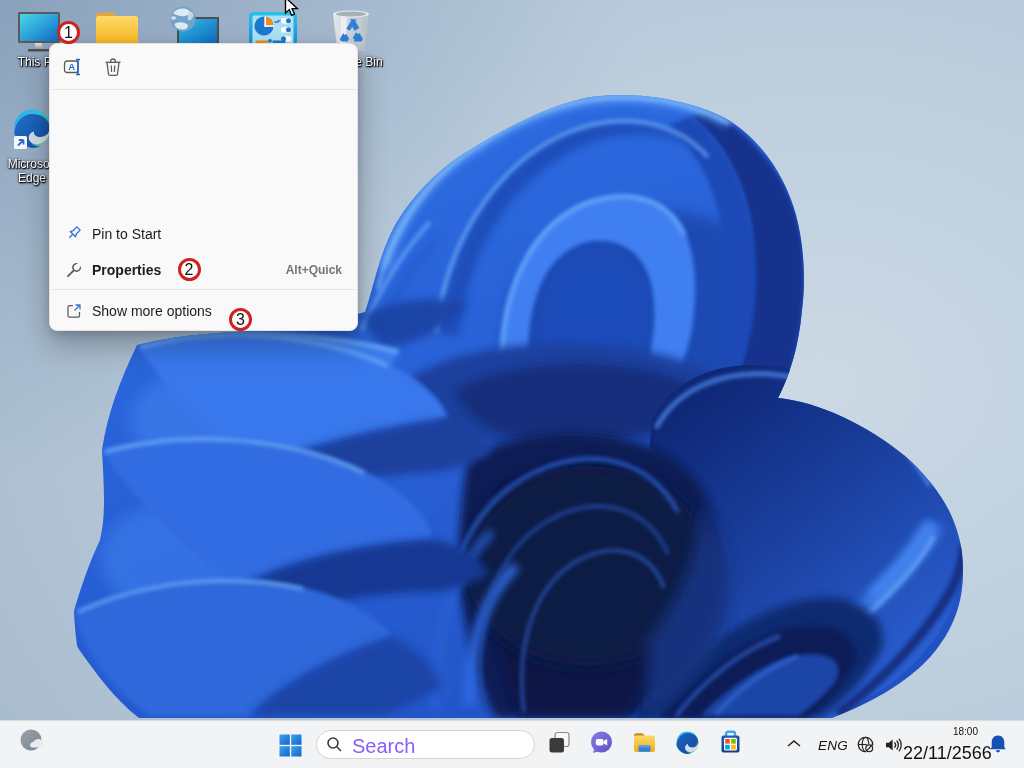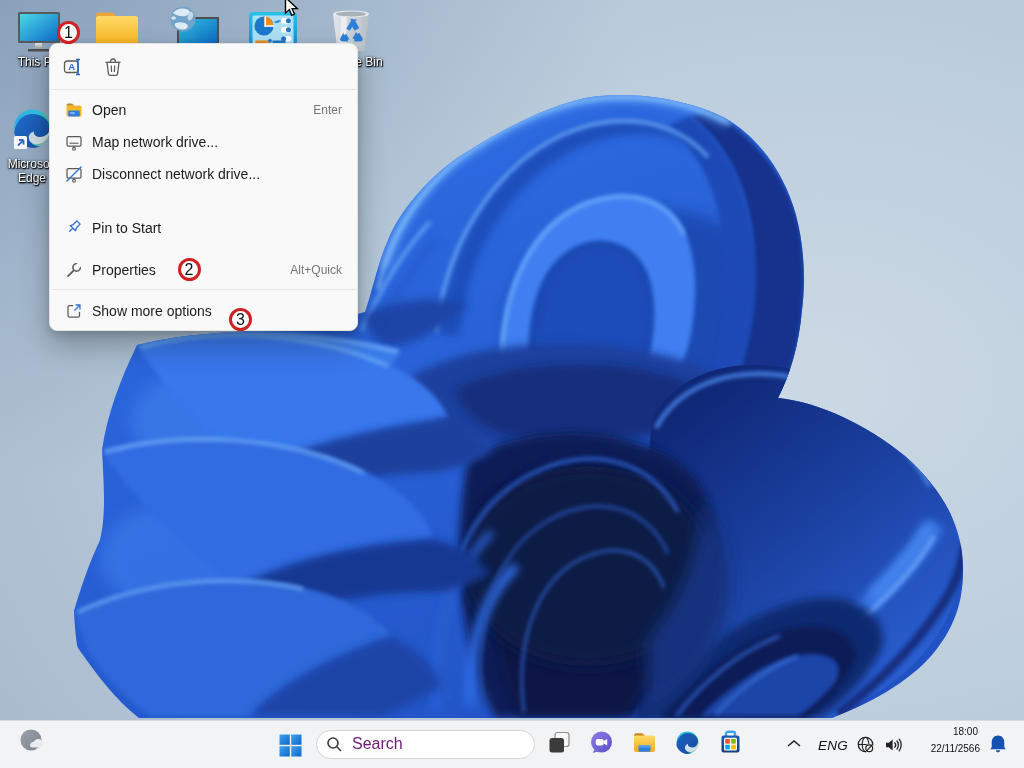--- a/index.html
+++ b/index.html
@@ -319,59 +319,30 @@
   </svg>
   <svg class="abs" style="left:53px;top:13px;" width="20" height="20" viewBox="0 0 20 20">
     <path d="M4,5.5 L5.5,17 C5.6,17.8 6.2,18.3 7,18.3 L13,18.3 C13.8,18.3 14.4,17.8 14.5,17 L16,5.5" fill="none" stroke="#5a5a5a" stroke-width="1.3"></path>
     <line x1="2.5" y1="5.3" x2="17.5" y2="5.3" stroke="#5a5a5a" stroke-width="1.3"></line>
     <path d="M7.5,5 C7.5,3 8.5,2 10,2 C11.5,2 12.5,3 12.5,5" fill="none" stroke="#5a5a5a" stroke-width="1.3"></path>
     <line x1="8.3" y1="8.5" x2="8.6" y2="15" stroke="#5a5a5a" stroke-width="1.2"></line>
     <line x1="11.7" y1="8.5" x2="11.4" y2="15" stroke="#5a5a5a" stroke-width="1.2"></line>
   </svg>
   <div class="msep" style="top:45px;"></div>
 
-  <div class="mrow" style="top:50px;">
-    <svg class="mico" viewBox="0 0 18 18">
-      <path d="M1.5,4.5 C1.5,3.4 2.3,2.6 3.4,2.6 L6.5,2.6 C7.2,2.6 7.7,2.9 8.2,3.5 L9.2,4.7 L1.5,4.7 Z" fill="#c08a2a"></path>
-      <rect x="1.5" y="4.7" width="15" height="10.8" rx="1.6" fill="#f7b922"></rect>
-      <rect x="3.2" y="9.5" width="11.6" height="6" rx="1.2" fill="#2f7fe0"></rect>
-      <rect x="5" y="11.2" width="5" height="1.6" rx="0.8" fill="#9cc6ee"></rect>
-      <path d="M1.5,6.5 L16.5,6.5 L16.5,5.6 C16.5,5 16,4.7 15.5,4.7 L9.2,4.7 L8,6 Z" fill="#e8a93c" opacity="0.6"></path>
-    </svg>
-    <span class="mtext">Open</span>
-      <span class="mshort">Enter</span>
-  </div>
-  <div class="mrow" style="top:82px;">
-    <svg class="mico" viewBox="0 0 18 18">
-      <rect x="2" y="3.5" width="14" height="9.5" rx="1.6" fill="none" stroke="#5a5a5a" stroke-width="1.25"></rect>
-      <line x1="9" y1="13" x2="9" y2="14.6" stroke="#5a5a5a" stroke-width="1.2"></line>
-      <circle cx="9" cy="15.8" r="1.4" fill="none" stroke="#5a5a5a" stroke-width="1.1"></circle>
-      <line x1="4.5" y1="10.2" x2="13.5" y2="10.2" stroke="#5a5a5a" stroke-width="1.1"></line>
-    </svg>
-    <span class="mtext">Map network drive...</span>
-  </div>
-  <div class="mrow" style="top:114px;">
-    <svg class="mico" viewBox="0 0 18 18">
-      <rect x="2" y="3.5" width="14" height="9.5" rx="1.6" fill="none" stroke="#5a5a5a" stroke-width="1.25"></rect>
-      <line x1="9" y1="13" x2="9" y2="14.6" stroke="#5a5a5a" stroke-width="1.2"></line>
-      <circle cx="9" cy="15.8" r="1.4" fill="none" stroke="#5a5a5a" stroke-width="1.1"></circle>
-      <line x1="1.5" y1="16.5" x2="16.5" y2="1.5" stroke="#3677d0" stroke-width="1.5"></line>
-    </svg>
-    <span class="mtext">Disconnect network drive...</span>
-  </div>
-  <div class="mrow" style="top:168px;">
+  <div class="mrow" style="top:174px;">
     <svg class="mico" viewBox="0 0 18 18">
       <g transform="rotate(45 9 8)" fill="none" stroke="#2f6fd8" stroke-width="1.3" stroke-linejoin="round">
         <path d="M6.7,1.6 L11.3,1.6 L11.3,6.8 L12.7,9.6 L5.3,9.6 L6.7,6.8 Z"></path>
         <line x1="9" y1="9.6" x2="9" y2="14.6"></line>
       </g>
     </svg>
     <span class="mtext">Pin to Start</span>
   </div>
-  <div class="mrow" style="top:210px;">
+  <div class="mrow" style="top:210px;font-weight:bold;">
     <svg class="mico" viewBox="0 0 18 18">
       <line x1="3" y1="15.2" x2="8.8" y2="9.4" stroke="#5a5a5a" stroke-width="1.8" stroke-linecap="round"></line>
       <circle cx="11.6" cy="6.4" r="3.7" fill="none" stroke="#5a5a5a" stroke-width="1.6"></circle>
       <line x1="12.4" y1="5.6" x2="17.2" y2="0.8" stroke="#f9f9f9" stroke-width="4.6"></line>
     </svg>
     <span class="mtext">Properties</span>
       <span class="mshort">Alt+Quick</span>
   </div>
   <div class="msep" style="top:245px;"></div>
   <div class="mrow" style="top:251px;padding-left:39px;">
@@ -411,21 +382,21 @@
     <rect x="12.2" y="0.5" width="10.3" height="10.3" fill="url(#wlg)"></rect>
     <rect x="0.5" y="12.2" width="10.3" height="10.3" fill="url(#wlg)"></rect>
     <rect x="12.2" y="12.2" width="10.3" height="10.3" fill="url(#wlg)"></rect>
   </svg>
 
   <div class="abs" style="left:316px;top:9px;width:219px;height:29px;background:#ffffff;border:1px solid #d4d4d4;border-radius:15px;box-sizing:border-box;"></div>
   <svg class="abs" style="left:326px;top:15px;" width="17" height="17" viewBox="0 0 17 17">
     <circle cx="7" cy="7" r="5" fill="none" stroke="#3c3c3c" stroke-width="1.6"></circle>
     <line x1="10.8" y1="10.8" x2="15" y2="15" stroke="#3c3c3c" stroke-width="1.6"></line>
   </svg>
-  <div class="abs" style="left:352px;top:14px;font-size:16px;color:#701a75;">Search</div>
+  <div class="abs" style="left:352px;top:14px;font-size:20px;color:#8b5cf6;">Search</div>
 
   <svg class="tico" style="left:547px;" viewBox="0 0 25 25">
     <rect x="8" y="2.5" width="14" height="14" rx="2.5" fill="#f8f8f8" stroke="#8a8a8a" stroke-width="1.2"></rect>
     <rect x="2.5" y="8" width="14.5" height="14.5" rx="2.5" fill="#3b3b3b"></rect>
   </svg>
 
   <svg class="tico" style="left:589px;" viewBox="0 0 25 25">
     <defs>
         <linearGradient id="chg" x1="0" y1="0" x2="1" y2="1">
       <stop offset="0" stop-color="#8b7be8"></stop>
@@ -497,18 +468,18 @@
     <line x1="2.3" y1="9.5" x2="16.7" y2="9.5" stroke="#222" stroke-width="1.1"></line>
     <circle cx="13.2" cy="13.2" r="4.4" fill="#f2f3f5"></circle>
     <circle cx="13.2" cy="13.2" r="3.4" fill="none" stroke="#222" stroke-width="1.2"></circle>
     <line x1="10.9" y1="15.7" x2="15.5" y2="10.7" stroke="#222" stroke-width="1.2"></line>
   </svg>
   <svg class="abs" style="left:884px;top:15px;" width="20" height="18" viewBox="0 0 20 18">
     <path d="M2,6.7 L4.8,6.7 L8.6,3.4 L8.6,14.6 L4.8,11.3 L2,11.3 Z" fill="#222"></path>
     <path d="M10.8,6.8 C11.8,8 11.8,10 10.8,11.2 M13,5 C14.8,7.2 14.8,10.8 13,13 M15.2,3.2 C17.8,6.3 17.8,11.7 15.2,14.8" fill="none" stroke="#222" stroke-width="1.3" stroke-linecap="round"></path>
   </svg>
   <div class="tray" style="left:918px;top:5px;width:60px;text-align:right;font-size:10px;">18:00</div>
-  <div class="tray" style="left:903px;top:21.5px;width:77px;text-align:right;font-size:10px;">22/11/2566</div>
+  <div class="tray" style="left:903px;top:21.5px;width:77px;text-align:right;font-size:18px;">22/11/2566</div>
   <svg class="abs" style="left:988px;top:13px;" width="20" height="21" viewBox="0 0 18 20">
     <path d="M9,1.5 C12.6,1.5 15,4.2 15,8 L15,12.5 L16.5,14.5 L1.5,14.5 L3,12.5 L3,8 C3,4.2 5.4,1.5 9,1.5 Z" fill="#1550b4"></path>
     <path d="M7,15.5 a2,2 0 0 0 4,0 Z" fill="#1550b4"></path>
   </svg>
 </div>
 
 </body></html>

